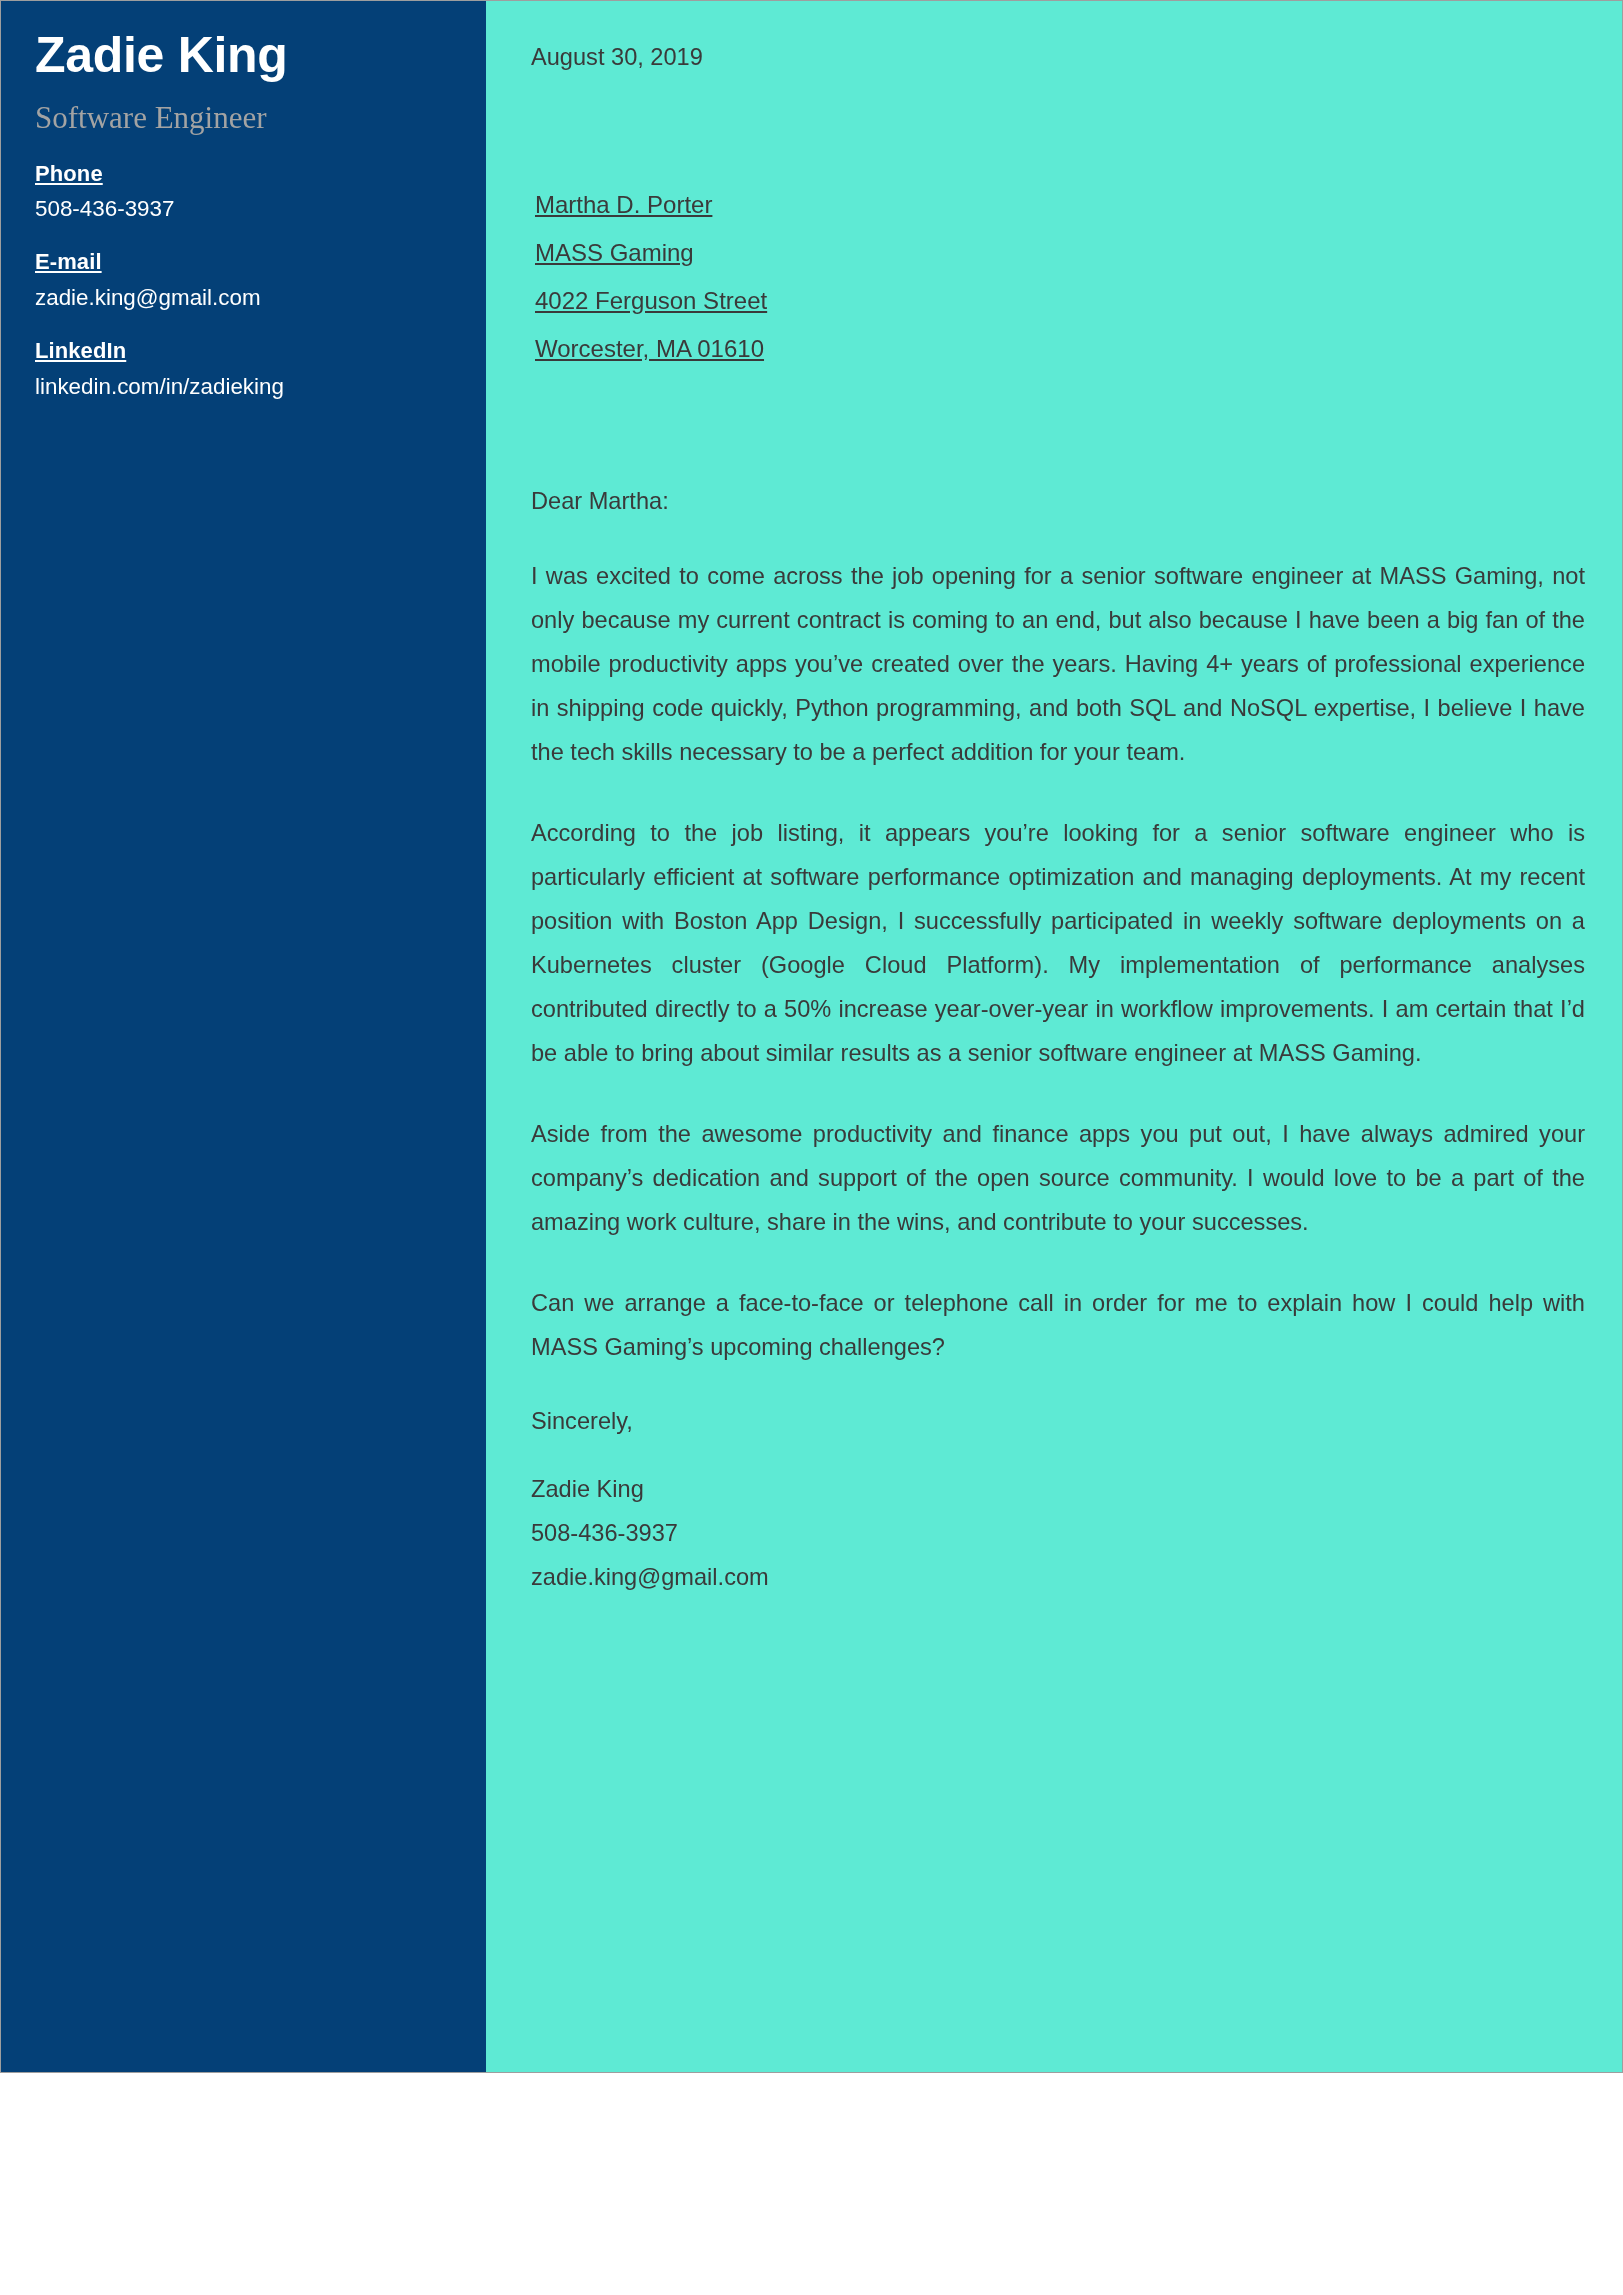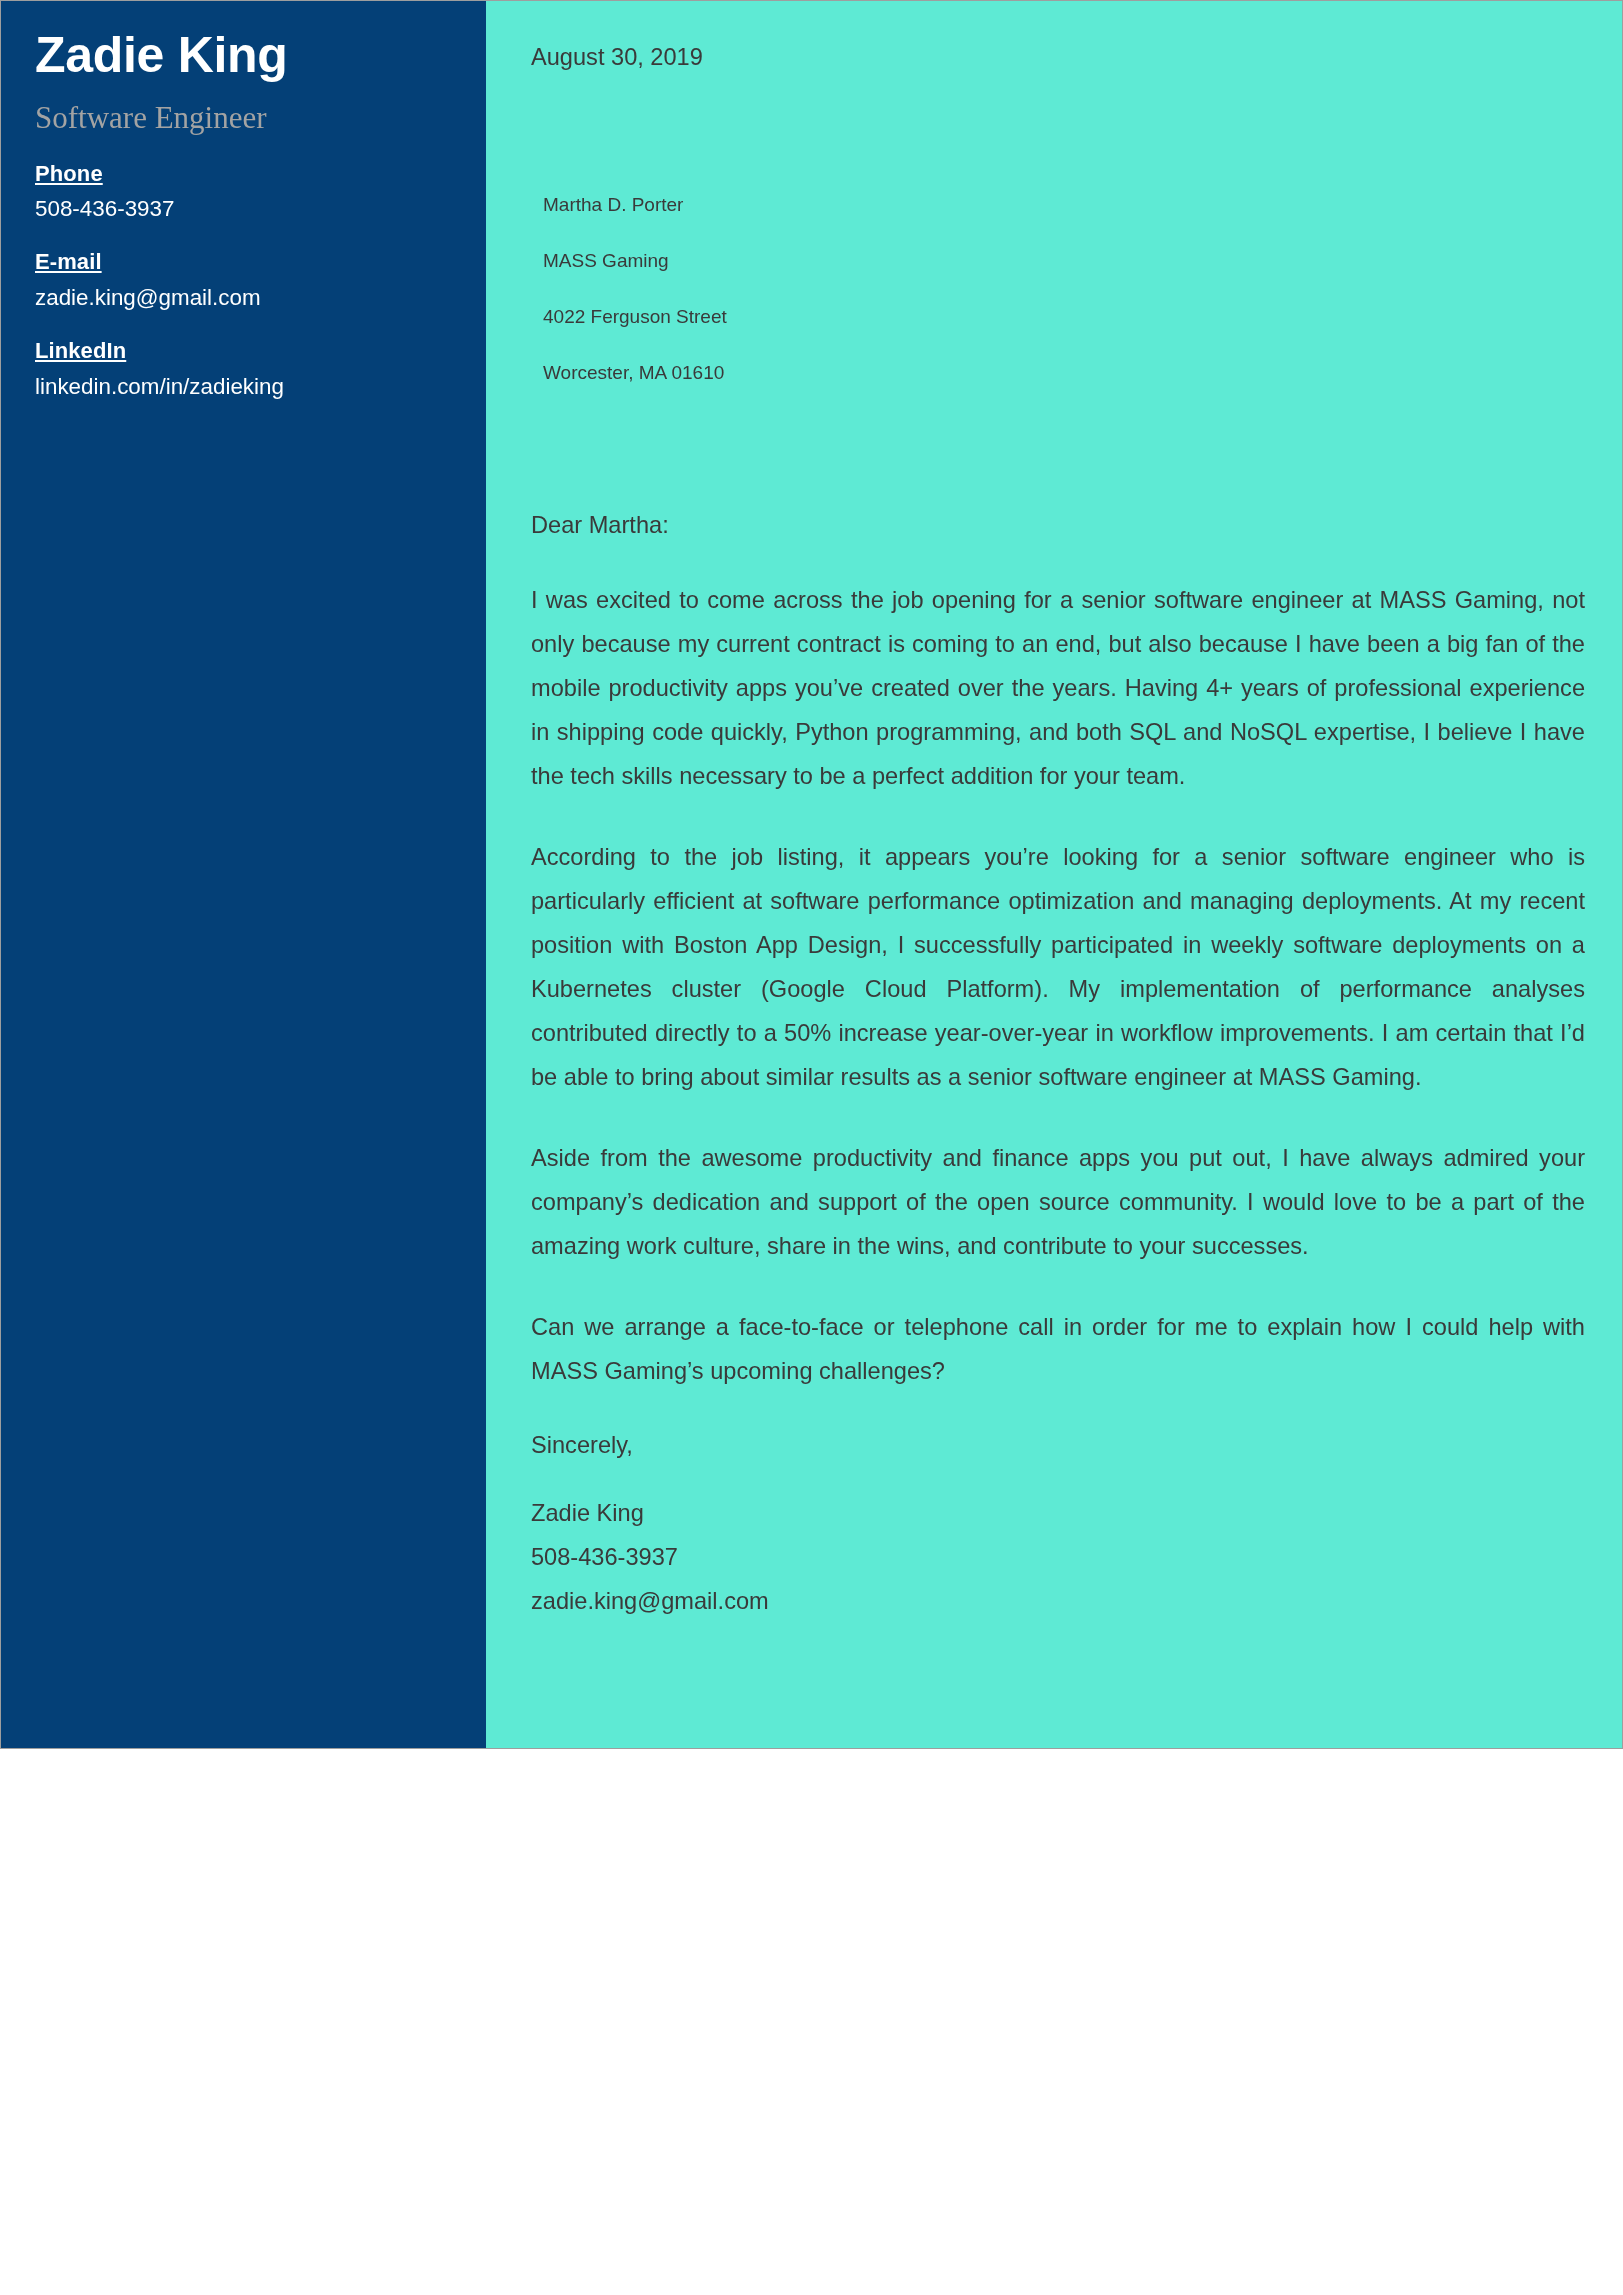--- a/index.html
+++ b/index.html
@@ -8,21 +8,21 @@
     background: #ffffff;
   }
   body {
     font-family: "Liberation Sans", sans-serif;
     -webkit-font-smoothing: antialiased;
   }
 
   .page {
     position: relative;
     width: 1623px;
-    height: 1749px;
+    height: 2073px;
     box-sizing: border-box;
     background: #ffffff;
     border: 1.8px solid #9e9e9e;
     overflow: hidden;
     display: flex;
   }
 
   
   .sidebar {
     position: relative;
@@ -113,24 +113,25 @@
     line-height: 1.35;
     color: #3a3a3a;
     margin: 0;
   }
 
   .recipient-block {
     margin-top: 109px;
   }
 
   .recipient-line {
-    font-size: 19px;
+    font-size: 24px;
     line-height: 44px;
     color: #3a3a3a;
-    margin: 12px;
+    margin: 4px;
+    text-decoration: underline;
   }
 
   .salutation {
     margin-top: 115px;
     font-size: 23.6px;
     line-height: 1.3;
     color: #3a3a3a;
   }
 
   .body-paragraph {

